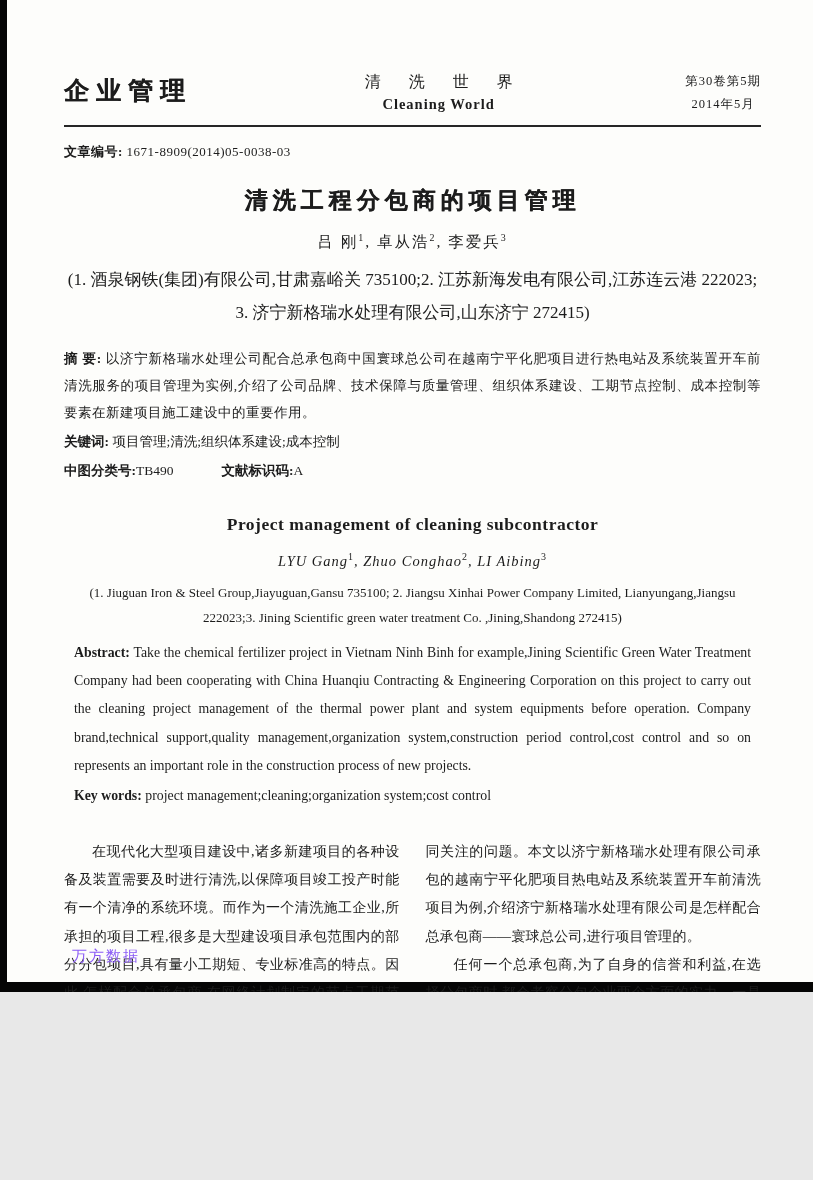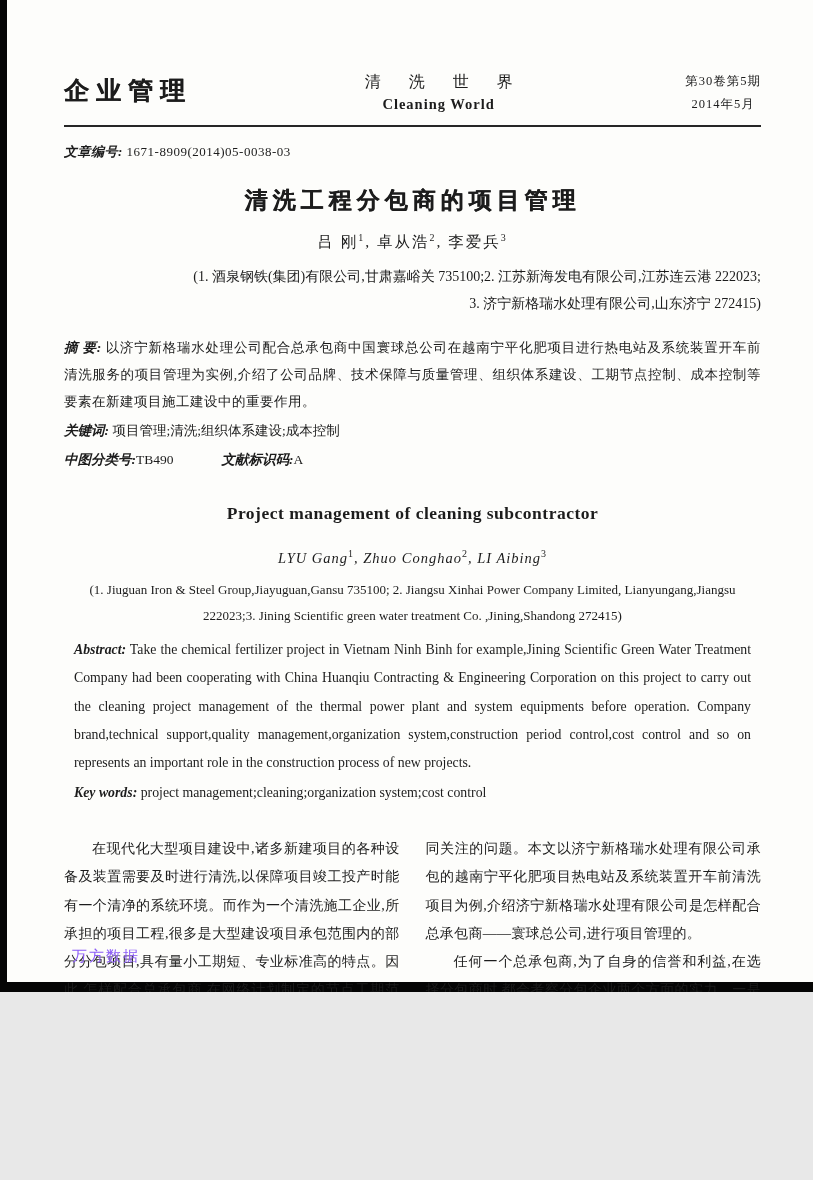--- a/index.html
+++ b/index.html
@@ -24,42 +24,42 @@
     font-weight:900; font-size:25px; letter-spacing:7px;
     text-shadow:0.5px 0 #1c1c1c;
     padding-top:4px;
   }
   .journal-center { text-align:center; line-height:1.5; }
   .journal-zh { font-size:16px; letter-spacing:12px; padding-left:12px; }
   .journal-en { font-weight:bold; font-size:14.5px; letter-spacing:1px; }
   .issue { font-size:12.5px; text-align:center; line-height:1.8; letter-spacing:1px; }
   .header-rule { margin-top:9px; border-bottom:2px solid #262626; }
   .article-id { margin-top:16px; font-size:13px; letter-spacing:0.5px; }
-  .b { font-weight:bold;font-style:italic; }
+  .b { font-weight:bold; }
 
   
   .title-zh {
     margin-top:24px; text-align:center;
     font-family:"Liberation Sans","DejaVu Sans",sans-serif;
     font-size:23px; font-weight:900; letter-spacing:5px;
     text-shadow:0.6px 0 #1c1c1c;
   }
   .authors-zh { margin-top:16px; text-align:center; font-size:15.5px; letter-spacing:2px; }
   .authors-zh sup { font-size:10px; }
-  .affil-zh { margin-top:10px; text-align:right; font-size:14px; line-height:1.95; }
+  .affil-zh { margin-top:10px; text-align:center; font-size:17px; line-height:1.95; }
 
   
   .abs-zh { margin-top:16px; font-size:13.5px; line-height:2.0; text-align:justify; letter-spacing:0.5px; }
   .kw-zh  { margin-top:2px; font-size:13.5px; line-height:2.0; }
   .clc-line { margin-top:2px; font-size:13.5px; line-height:2.0; }
   .clc-gap { display:inline-block; width:48px; }
 
   
   .title-en { margin-top:30px; text-align:center; font-size:17.5px; font-weight:bold; letter-spacing:0.5px; }
-  .authors-en { margin-top:25px; text-align:center; font-style:italic; font-size:14.5px; letter-spacing:1px; }
+  .authors-en { margin-top:16px; text-align:center; font-style:italic; font-size:14.5px; letter-spacing:1px; }
   .authors-en sup { font-size:10px; font-style:normal; }
   .affil-en { margin-top:10px; text-align:center; font-size:13px; line-height:1.95; }
   .abs-en { margin-top:8px; padding:0 10px; font-size:13.8px; line-height:2.05; text-align:justify; }
   .kw-en  { margin-top:2px; padding:0 10px; font-size:13.8px; line-height:2.0; }
 
   
   .body-cols { margin-top:28px; display:flex; gap:26px; }
   .bcol { flex:1; font-size:14px; line-height:2.02; text-align:justify; letter-spacing:0.3px; }
   .indent { text-indent:2em; }
 

